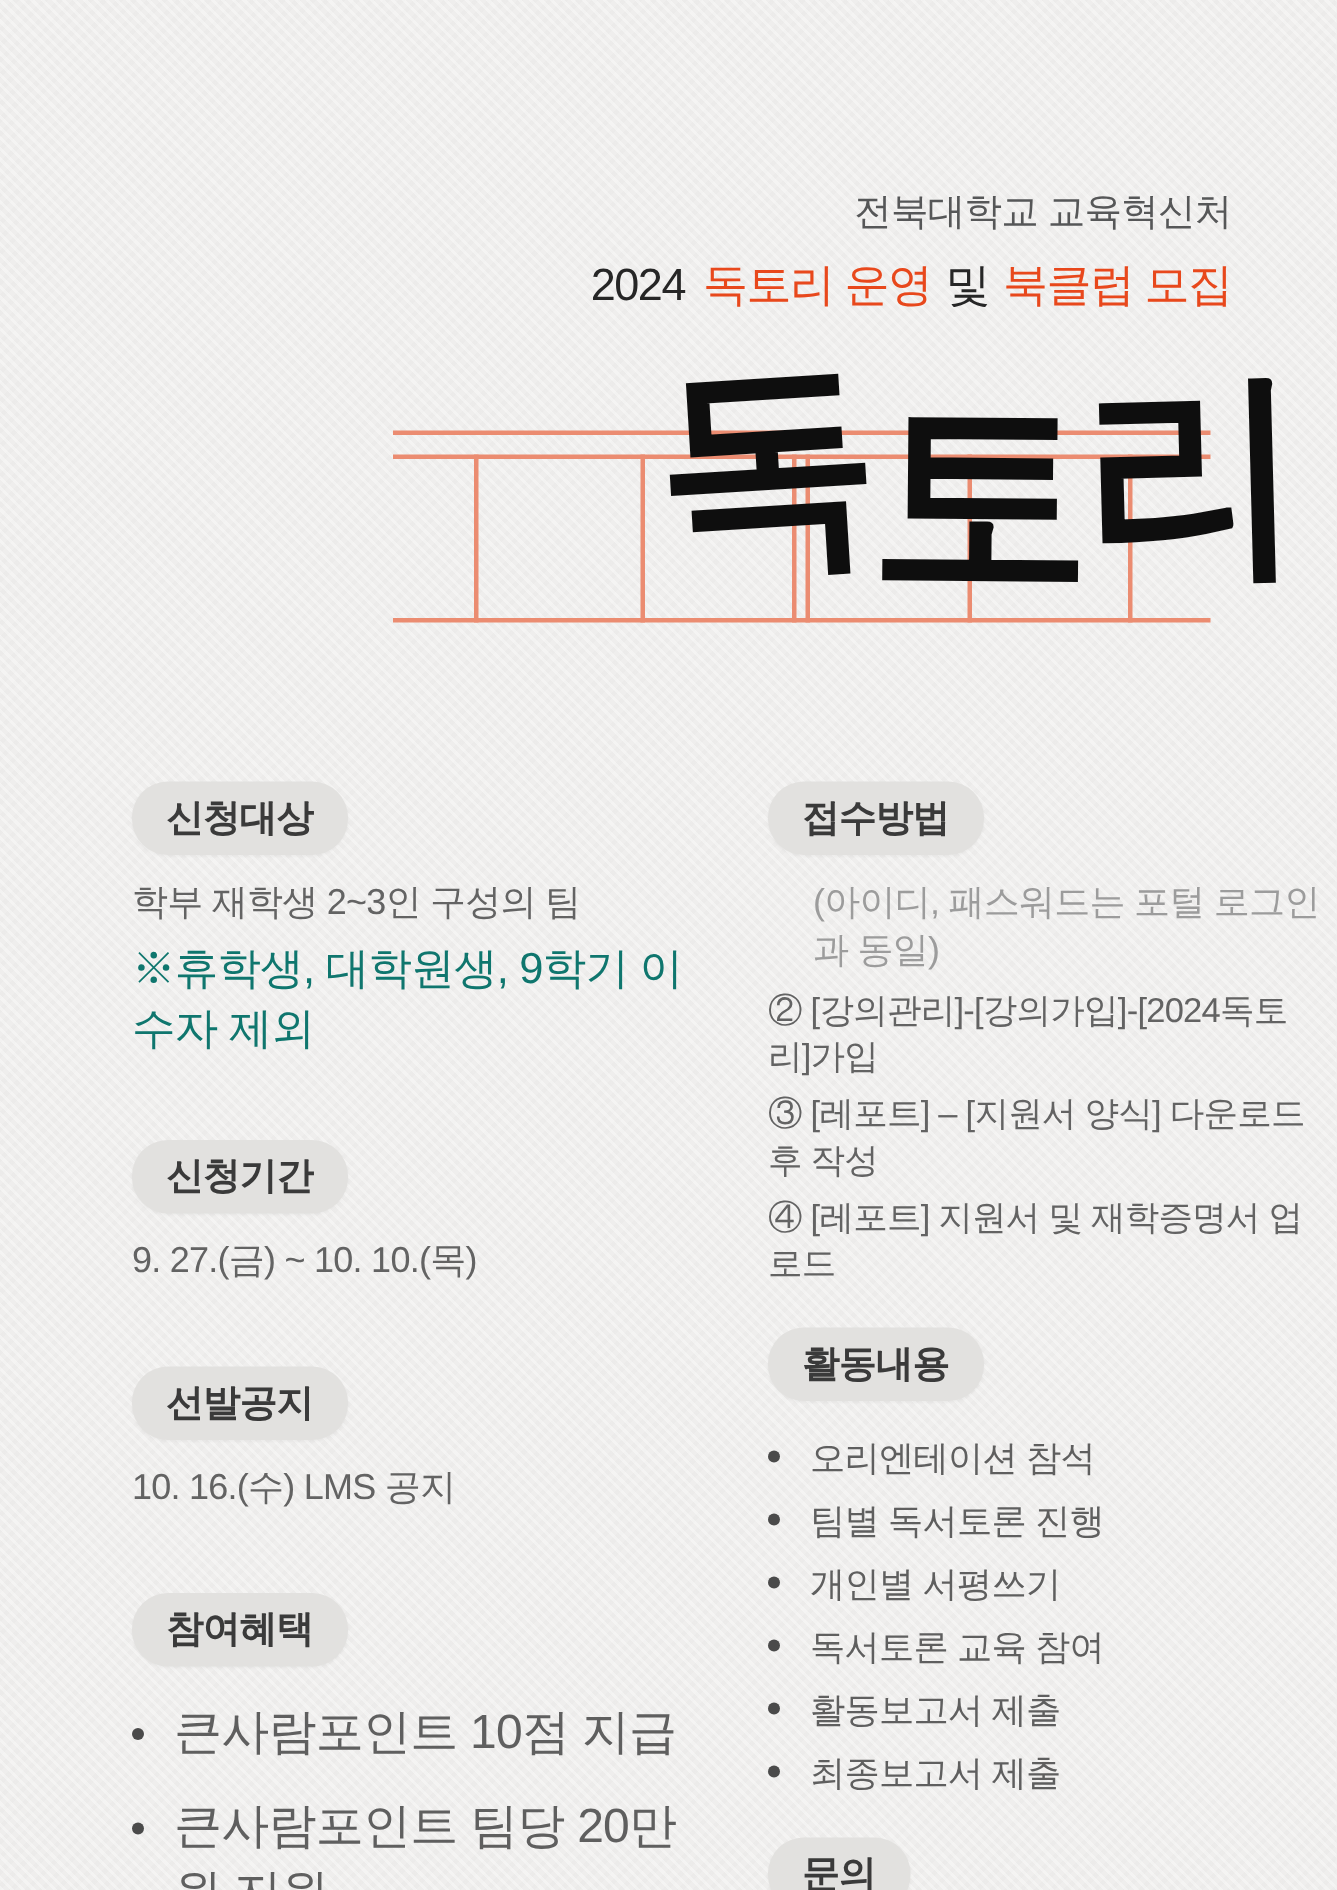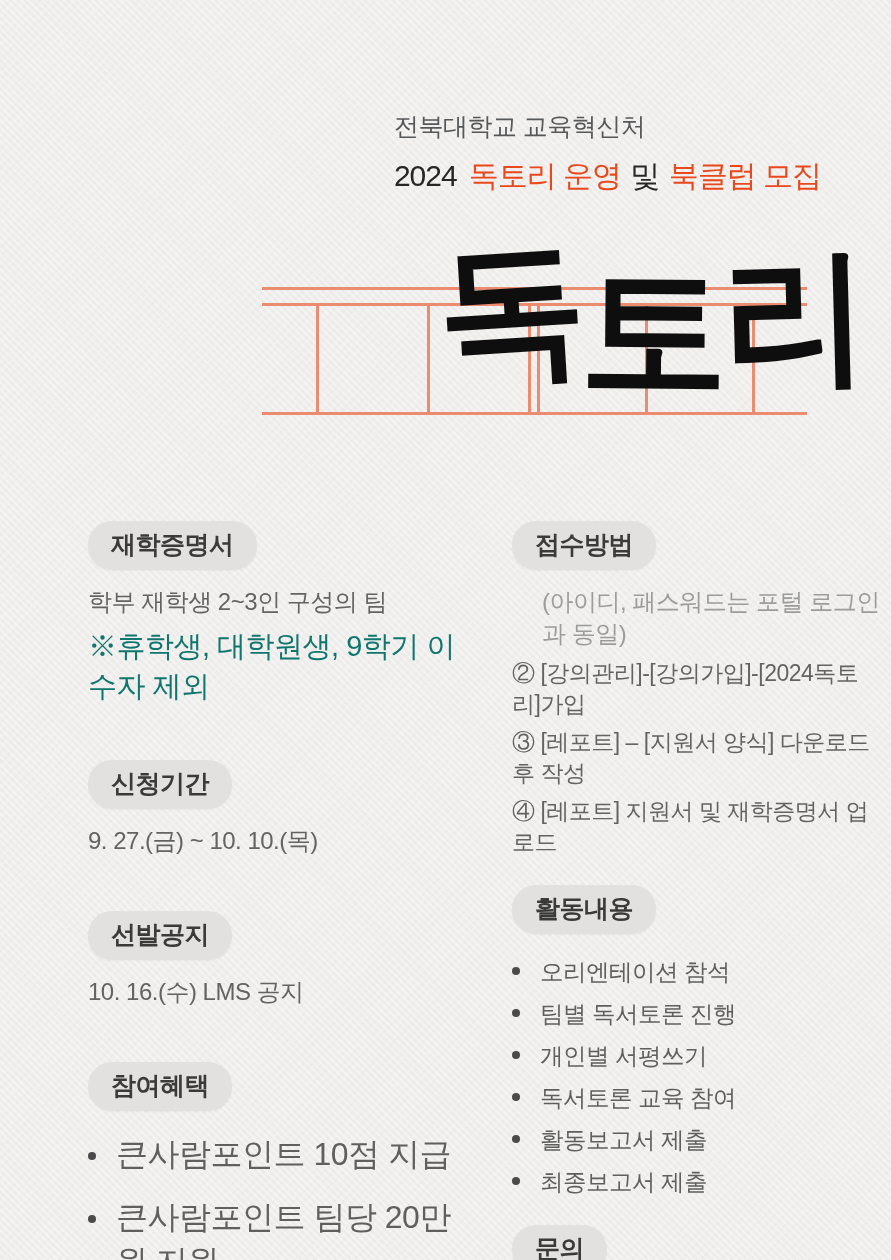--- a/index.html
+++ b/index.html
@@ -9,21 +9,21 @@
     background-image:
       repeating-linear-gradient(45deg, rgba(255,255,255,.35) 0 2px, rgba(0,0,0,0) 2px 5px),
       repeating-linear-gradient(-45deg, rgba(0,0,0,.012) 0 3px, rgba(0,0,0,0) 3px 7px);
     font-family:"Liberation Sans", sans-serif;
     position:relative;overflow:hidden;
     -webkit-font-smoothing:antialiased;
   }
   .page{position:absolute;inset:0;}
 
   
-  .header{position:absolute;top:110px;right:70px;}
+  .header{position:absolute;top:124px;right:70px;text-align:right;}
   .org{font-size:25px;color:#565758;letter-spacing:-0.5px;margin-bottom:13px;}
   .title{font-size:30px;font-weight:normal;color:#262626;letter-spacing:-1px;white-space:nowrap;}
   .title .year{margin-right:12px;color:#262626;}
   .title .accent{color:#e8481c;}
   .title .mid{color:#262626;margin:0 2px;}
 
   
   .shelf{position:absolute;left:262px;top:287px;width:545px;height:128px;}
   .shelf .ln{position:absolute;background:#eb8c71;}
   .shelf .h{left:0;width:545px;height:3px;}
@@ -96,21 +96,21 @@
     <div class="ln v v2"></div>
     <div class="ln v v3"></div>
     <div class="ln v v4"></div>
     <div class="ln v v5"></div>
     <div class="ln v v6"></div>
   </div>
 
   <div class="calligraphy"><span class="cal-ch cal-0">독</span><span class="cal-ch cal-1">토</span><span class="cal-ch cal-2">리</span></div>
 
   <div class="col col-left">
-      <div class="section"><div class="badge">재학증명서</div><p class="line normal">학부 재학생 2~3인 구성의 팀</p><p class="line note">※휴학생, 대학원생, 9학기 이수자 제외</p></div>
+      <div class="section"><div class="badge">신청대상</div><p class="line normal">학부 재학생 2~3인 구성의 팀</p><p class="line note">※휴학생, 대학원생, 9학기 이수자 제외</p></div>
       <div class="section"><div class="badge">신청기간</div><p class="line normal">9. 27.(금) ~ 10. 10.(목)</p></div>
       <div class="section"><div class="badge">선발공지</div><p class="line normal">10. 16.(수) LMS 공지</p></div>
       <div class="section"><div class="badge">참여혜택</div><ul class="bullets">
           <li class="bullet-item">
             <span class="dot"></span>
             <span class="bullet-text">큰사람포인트 10점 지급</span>
           </li>
           <li class="bullet-item">
             <span class="dot"></span>
             <span class="bullet-text">큰사람포인트 팀당 20만원 지원</span>

